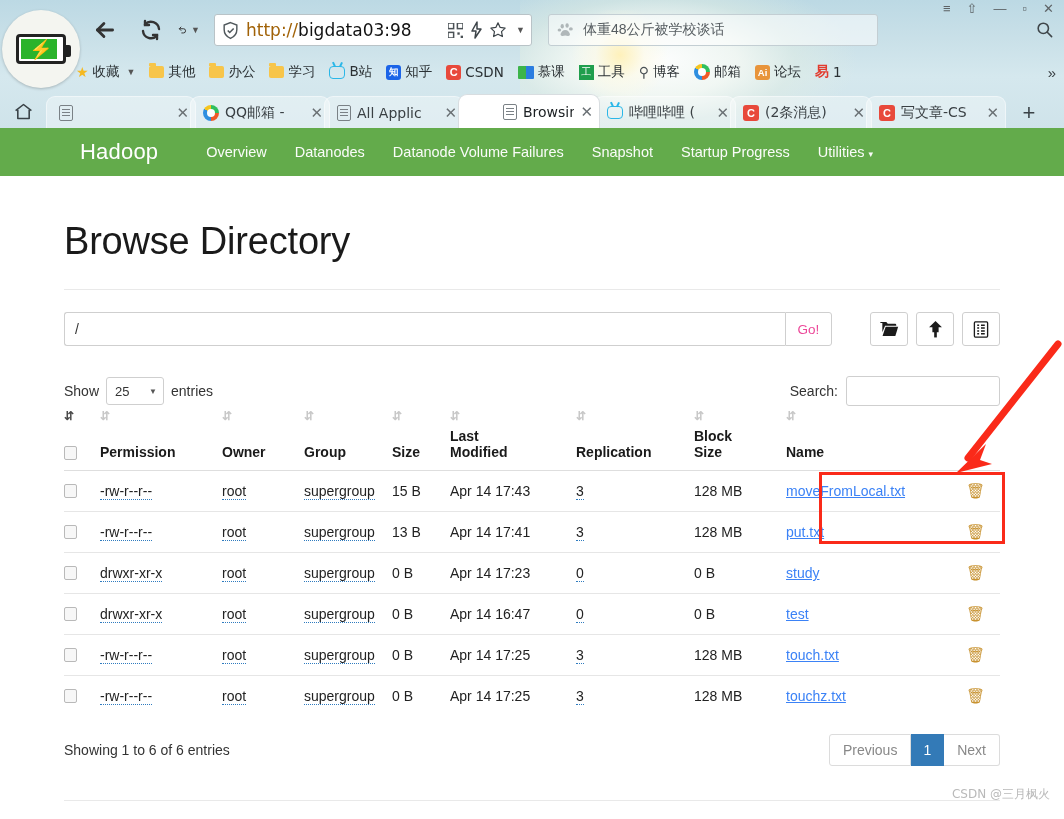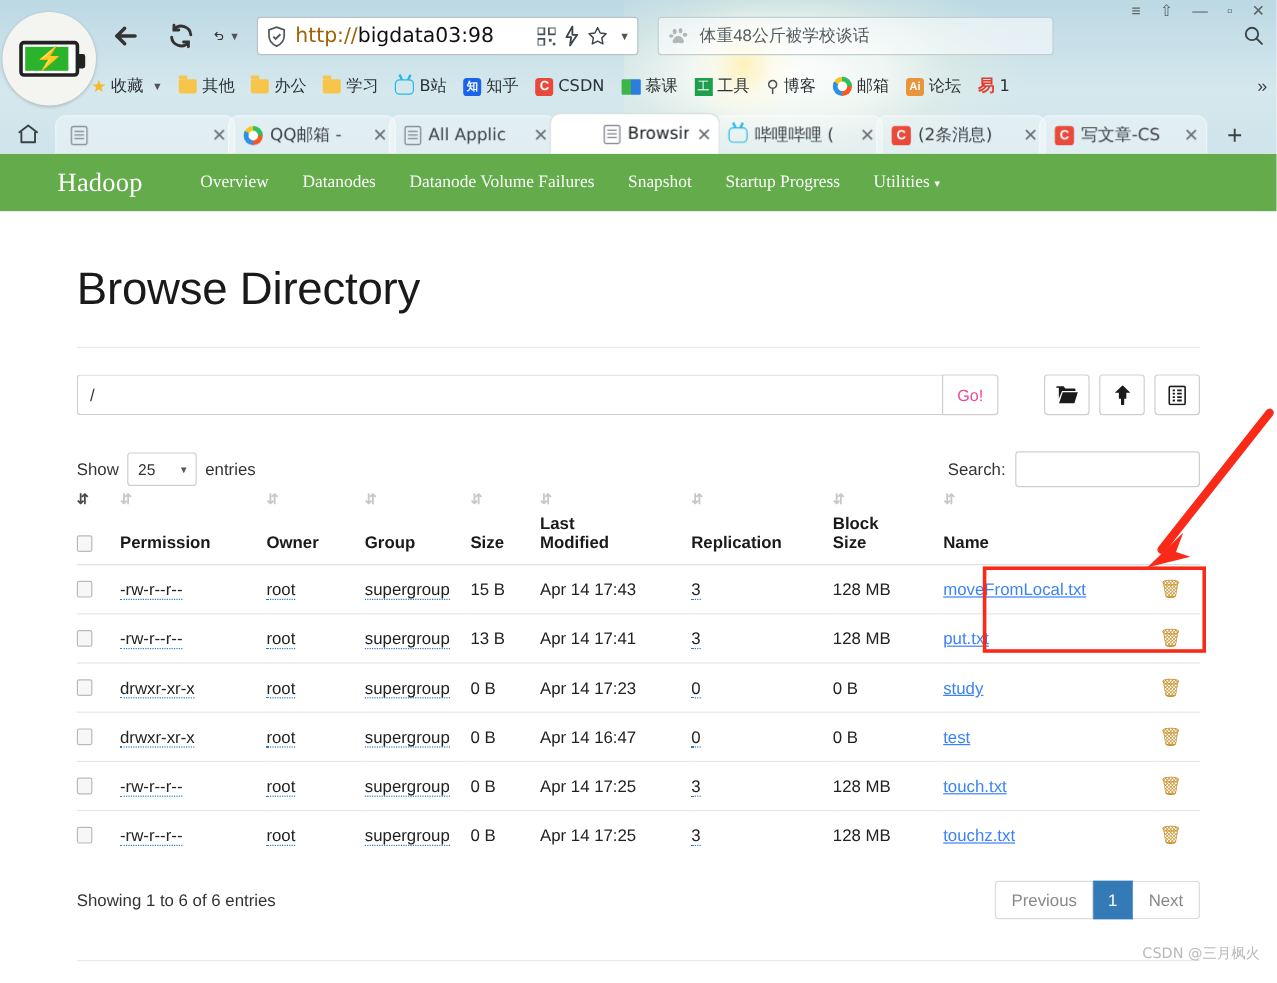--- a/index.html
+++ b/index.html
@@ -104,22 +104,22 @@
               font-family:"DejaVu Sans","Liberation Sans",sans-serif; font-size:14px;}
   .tab .tclose{ font-size:15px; color:#6a7074; margin-left:2px; }
   .pagei{ width:14px; height:16px; border:1.6px solid #7a8186; border-radius:2px; flex:none; position:relative;}
   .pagei::after{ content:""; position:absolute; left:2px; top:3px; right:2px; height:1.4px; background:#7a8186;
                  box-shadow:0 3px 0 #7a8186, 0 6px 0 #7a8186;}
   .newtab{ margin-left:12px; font-size:22px; color:#3a4247; width:34px; height:30px; display:flex; align-items:center; justify-content:center;}
 
   
   .page{ position:absolute; left:0; top:128px; width:1064px; height:691px; background:#fff; overflow:hidden;}
   .navbar{
-    height:48px; background:#63ab4b; display:flex; align-items:center; padding-left:48px; gap:0;
-    font-family:Liberation Serif, serif;
+    height:48px; background:#63ab4b; display:flex; align-items:center; padding-left:80px; gap:0;
+    font-family:Liberation Sans, sans-serif;
   }
   .brand{ color:#fff; font-size:22px; margin-right:34px; letter-spacing:.2px;}
   .navlink{ color:#fff; font-size:14.5px; padding:0 14px; opacity:.97; white-space:nowrap;}
   .navlink .dd{ font-size:9px; margin-left:4px; }
 
   .container{ padding:0 64px; }
   h1.title{ font-size:38px; font-weight:normal; color:#1a1a1a; margin:44px 0 26px; letter-spacing:-.2px;}
   hr.sep{ border:none; border-top:1px solid #e9e9e9; margin:0 0 22px;}
 
   .pathrow{ display:flex; align-items:center; }

